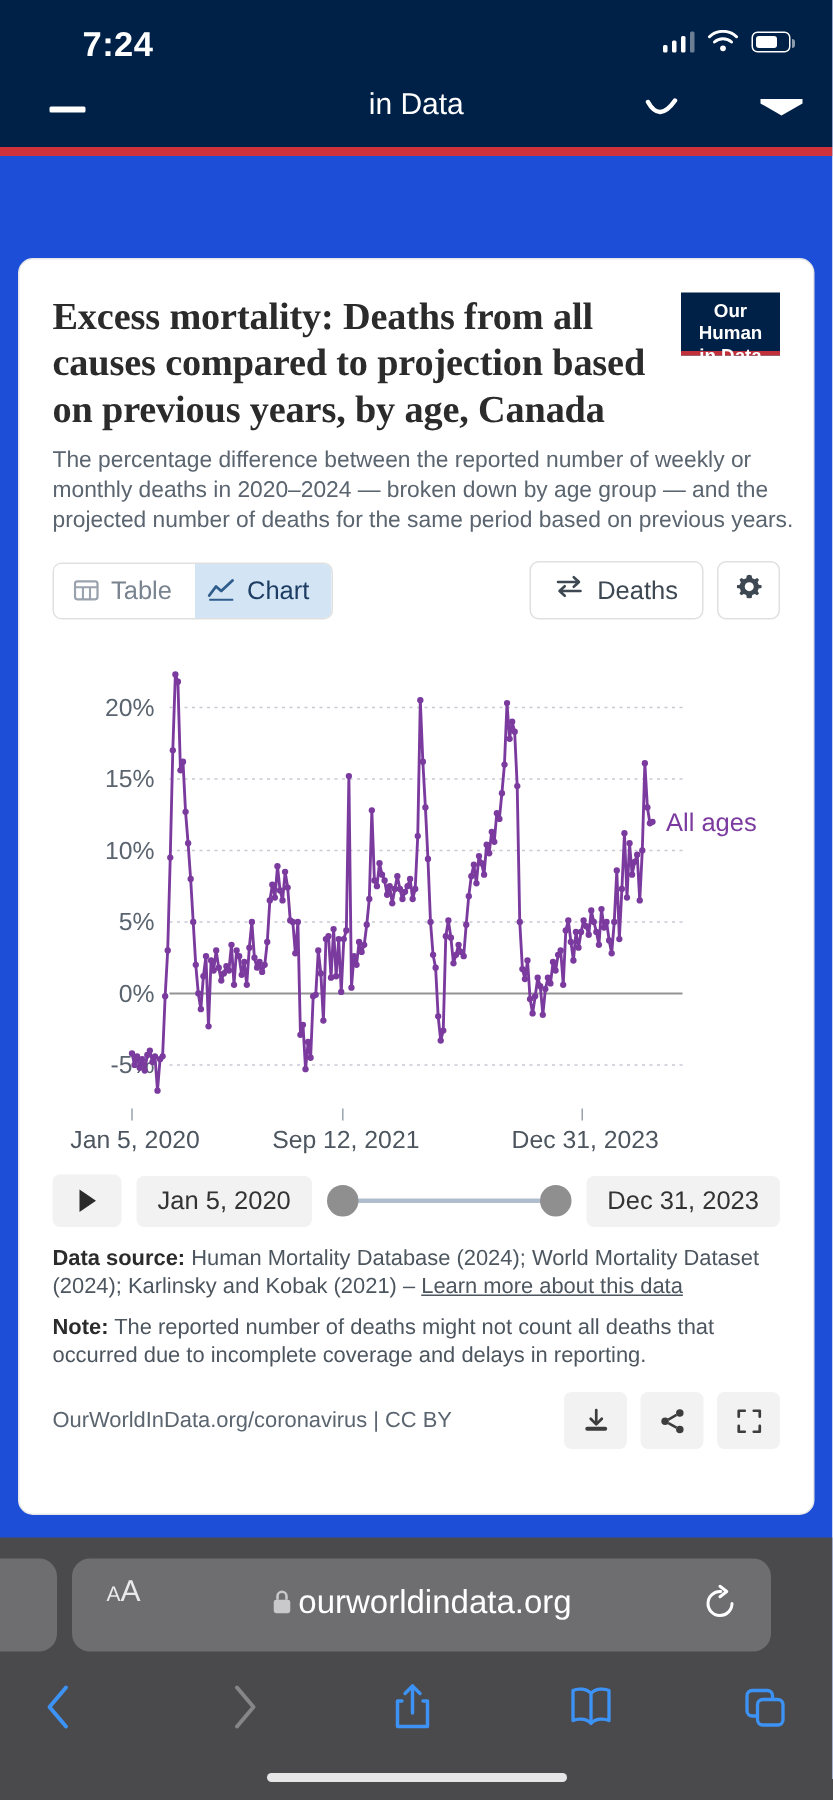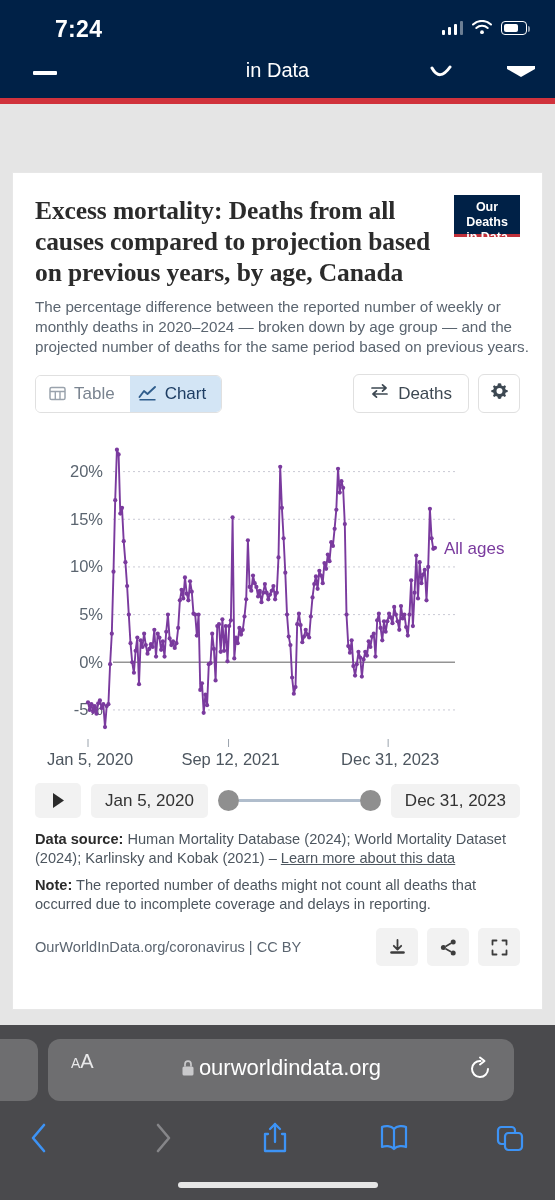--- a/index.html
+++ b/index.html
@@ -2,21 +2,21 @@
 <html><head>
 <meta charset="utf-8">
 <style>
   * { box-sizing: border-box; margin: 0; padding: 0; }
   html, body {
     width: 555px; height: 1200px;
     background: #ffffff;
     font-family: "Liberation Sans", sans-serif;
     overflow: hidden;
   }
-  #root { position: relative; width: 555px; height: 1200px; background: #e5e5e5; }
+  #root { position: relative; width: 555px; height: 1200px; background: #1d4ed8; }
 
   
   .topbar { position: absolute; left: 0; top: 0; width: 555px; height: 98px; background: #002147; }
   .status-row { position: relative; height: 52px; }
   .status-time {
     position: absolute; left: 55px; top: 16px;
     color: #fff; font-size: 23px; font-weight: bold; letter-spacing: .3px;
   }
   .status-icons { position: absolute; right: 28px; top: 20px; display: flex; align-items: flex-end; gap: 9px; }
   .sig { display: flex; align-items: flex-end; gap: 2.5px; height: 15px; }
@@ -34,21 +34,21 @@
     color: #fff; font-size: 20px;
   }
   .nav-ham { position: absolute; left: 33px; top: 19px; width: 24px; height: 4px; background: #fff; border-radius: 1px; }
   .nav-icon-a { position: absolute; right: 99px; top: 12px; width: 26px; height: 22px; }
   .nav-icon-b { position: absolute; right: 18px; top: 12px; width: 32px; height: 22px; }
   .redline { position: absolute; left: 0; top: 98px; width: 555px; height: 6px; background: #d0323c; }
 
   
   .card {
     position: absolute; left: 12px; top: 172px; width: 531px; height: 838px;
-    background: #fff; border: 1px solid #e7e7e7; border-radius: 0;
+    background: #fff; border: 1px solid #e7e7e7; border-radius: 10px;
   }
   .card-inner { position: relative; padding: 22px 22px 0 22px; }
 
   .chart-title {
     font-family: "Liberation Serif", serif;
     font-size: 25.5px; line-height: 31px; font-weight: bold;
     color: #2b2b2b; letter-spacing: -0.1px; width: 420px;
   }
   .owid-logo {
     position: absolute; right: 22px; top: 22px;
@@ -181,21 +181,21 @@
     </div>
   </div>
   <div class="redline"></div>
 
   <div class="card">
     <div class="card-inner">
 
       <div class="chart-title">Excess mortality: Deaths from all causes compared to projection based on previous years, by age, Canada</div>
 
       <div class="owid-logo">
-        <div>Our Deaths</div>
+        <div>Our Human</div>
         <div>in Data</div>
       </div>
 
       <div class="chart-subtitle">The percentage difference between the reported number of weekly or monthly deaths in 2020–2024 — broken down by age group — and the projected number of deaths for the same period based on previous years.</div>
 
       <div class="controls">
         <div class="tabgroup">
           <div class="tab">
             <span>
               <svg width="17" height="17" viewBox="0 0 17 17">

